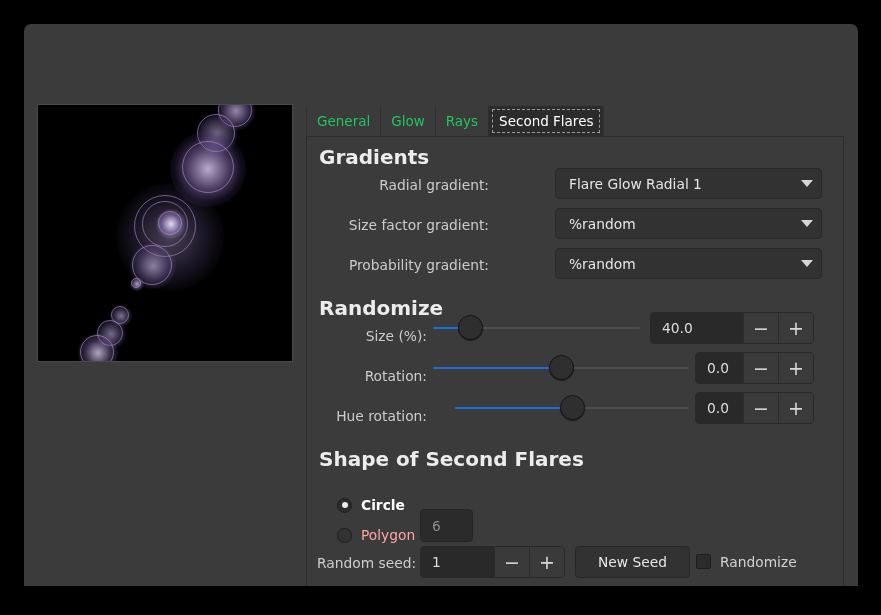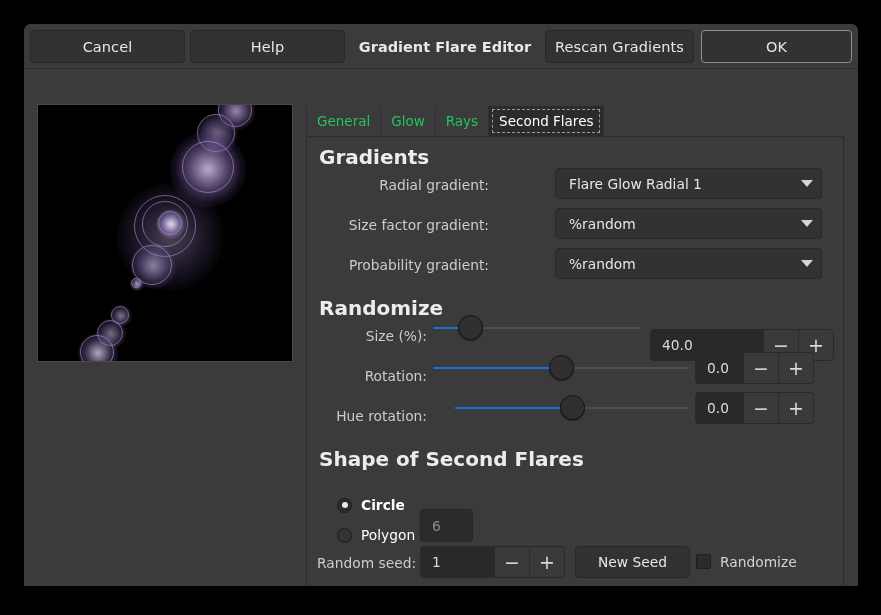--- a/index.html
+++ b/index.html
@@ -239,21 +239,21 @@
     background: #e9e9e9;
   }
   .radio.off { background: #333333; }
   .rlabel {
     margin-left: 9px;
     color: #d2d2d2;
     font-size: 13.8px;
     user-select: none;
   }
   .rlabel.sel { color: #ffffff; font-weight: bold; }
-  .rlabel.dim { color: #ffffff; }
+  .rlabel.dim { color: #fca5a5; }
 
   .numfield {
     position: absolute;
     background: #2b2b2b;
     border: 1px solid #262626;
     border-radius: 4px;
     display: flex; align-items: center;
     padding-left: 11px;
     color: #8c8c8c;
     font-size: 13.8px;
@@ -281,27 +281,20 @@
     cursor: pointer;
     flex: none;
   }
   .clabel { margin-left: 9px; color: #d2d2d2; font-size: 13.8px; user-select: none; }
 </style>
 </head>
 <body>
 
 <div class="dialog">
 
-  <div class="headerbar">
-    <div class="hbtn" id="btn-cancel">Cancel</div>
-    <div class="hbtn" id="btn-help">Help</div>
-    <div class="hb-title">Gradient Flare Editor</div>
-    <div class="hbtn" id="btn-rescan">Rescan Gradients</div>
-    <div class="hbtn suggested" id="btn-ok">OK</div>
-  </div>
 
   <div class="content">
 
     <div class="preview">
 
       <div class="flare" style="left:178px;top:-14px;width:40px;height:40px;background:radial-gradient(circle,rgba(200,180,230,0.75) 0%,rgba(120,95,160,0.45) 45%,rgba(40,30,60,0) 72%);"></div>
       <div class="ring" style="left:180px;top:-12px;width:34px;height:34px;"></div>
       <div class="flare" style="left:158px;top:8px;width:42px;height:42px;background:radial-gradient(circle,rgba(190,172,220,0.6) 0%,rgba(110,88,150,0.4) 48%,rgba(40,30,60,0) 74%);"></div>
       <div class="ring" style="left:159px;top:9px;width:38px;height:38px;"></div>
       <div class="flare" style="left:132px;top:26px;width:76px;height:76px;background:radial-gradient(circle,rgba(215,200,240,0.85) 0%,rgba(150,120,195,0.5) 38%,rgba(70,50,105,0.25) 62%,rgba(30,22,48,0) 80%);"></div>
@@ -363,21 +356,21 @@
         </div>
 
         <div class="sect-title" style="left:12px;top:159px;">Randomize</div>
 
         <div class="rowlabel" style="left:10px;top:191px;width:110px;">Size (%):</div>
         <div class="slider" style="left:126px;top:178px;width:207px;">
           <div class="strack"></div>
           <div class="sfill" style="width:33px;"></div>
           <div class="shandle" style="left:25px;"></div>
         </div>
-        <div class="spin" style="left:343px;top:175px;width:184px;margin-top:17px;">
+        <div class="spin" style="left:343px;top:175px;width:164px;">
           <div class="entry">40.0</div>
           <div class="sb">−</div>
           <div class="sb">+</div>
         </div>
 
         <div class="rowlabel" style="left:10px;top:231px;width:110px;">Rotation:</div>
         <div class="slider" style="left:126px;top:218px;width:256px;">
           <div class="strack"></div>
           <div class="sfill" style="width:128px;"></div>
           <div class="shandle" style="left:116px;"></div>

